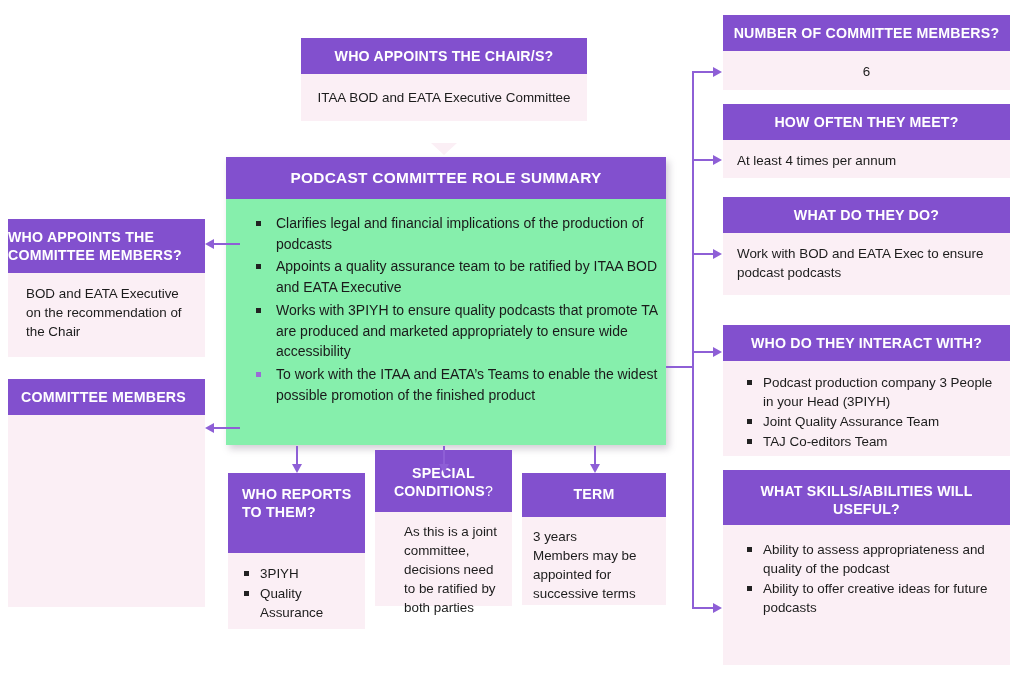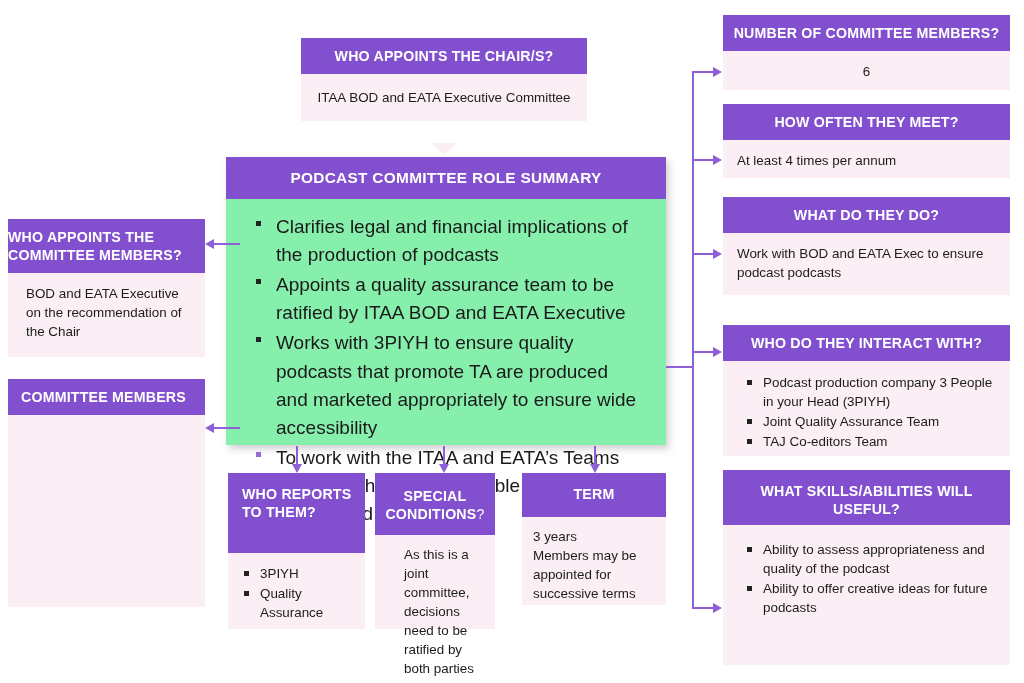--- a/index.html
+++ b/index.html
@@ -82,22 +82,22 @@
   #main-box .hdr {
     background: #8250ce;
     color: #fff;
     font-weight: bold;
     font-size: 15.4px;
     text-align: center;
     padding: 12px 0 12px 0;
     letter-spacing: .3px;
   }
   #main-box .bdy {
-    padding: 14px 29px 0 26px;
-    font-size: 19px;
+    padding: 14px 1px 0 26px;
+    font-size: 14px;
     line-height: 1.48;
     color: #1a1a1a;
   }
   #main-box ul.bul li { padding-left: 24px; margin-bottom: 2px; }
   #main-box ul.bul li:before { left: 4px; top: 8px; width: 5px; height: 5px; }
 
   
   .conn { position: absolute; background: #8e5fd6; }
   .conn.h { height: 2px; }
   .conn.v { width: 2px; }
@@ -167,21 +167,21 @@
   <div class="card" id="card-reports-to" style="left:228px; top:473px; width:137px;">
     <div class="hdr left" style="height:80px; padding-left:14px; padding-top:12px;">WHO REPORTS TO THEM?</div>
     <div class="bdy" style="height:76px; padding-left:10px;">
       <ul class="bul">
         <li>3PIYH</li>
         <li>Quality Assurance</li>
       </ul>
     </div>
   </div>
 
-  <div class="card" id="card-special-conditions" style="left:375px; top:473px; width:120px;">
+  <div class="card" id="card-special-conditions" style="left:375px; top:450px; width:137px;">
     <div class="hdr" style="height:62px; padding-top:14px;">
       <span>SPECIAL CONDITIONS</span><span style="font-weight:normal;">?</span>
     </div>
     <div class="bdy" style="height:94px; padding-left:29px; padding-top:10px;">As this is a joint committee, decisions need to be ratified by both parties</div>
   </div>
 
   <div class="card" id="card-term" style="left:522px; top:473px; width:144px;">
     <div class="hdr" style="height:44px; padding-top:12px;">TERM</div>
     <div class="bdy" style="height:88px; padding-left:11px; padding-top:10px; white-space:pre-line;">3 years
 Members may be appointed for successive terms</div>

